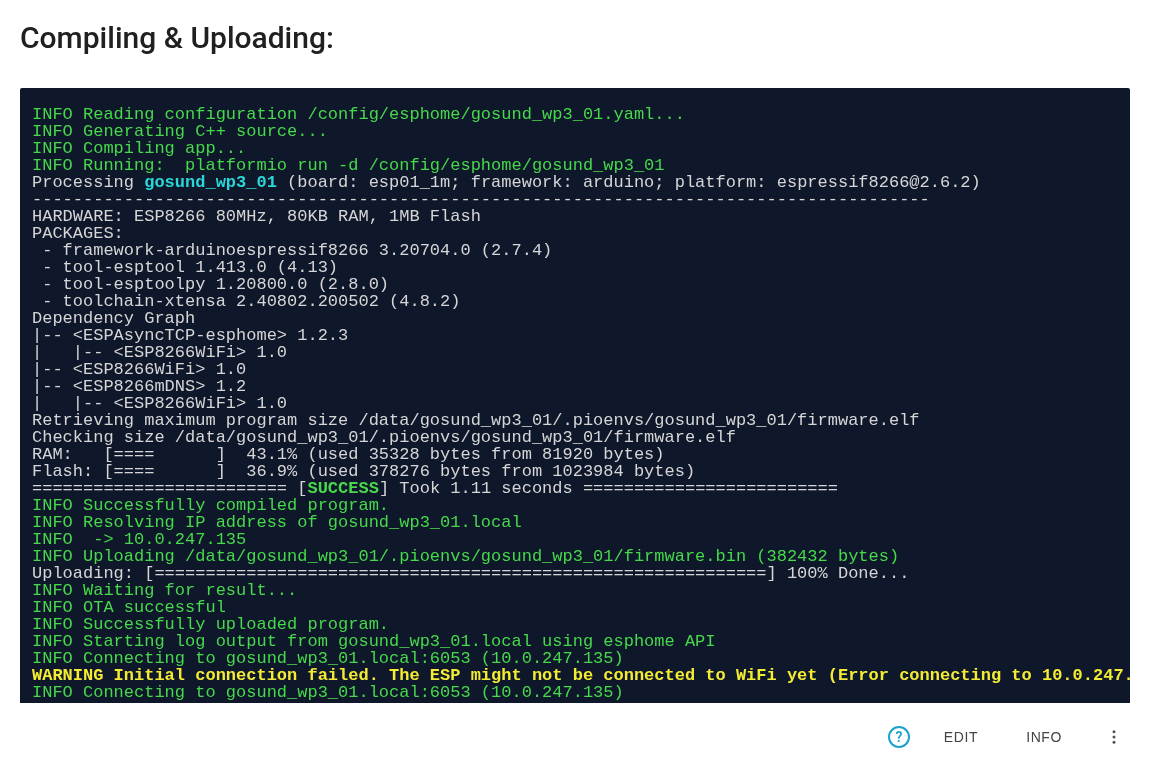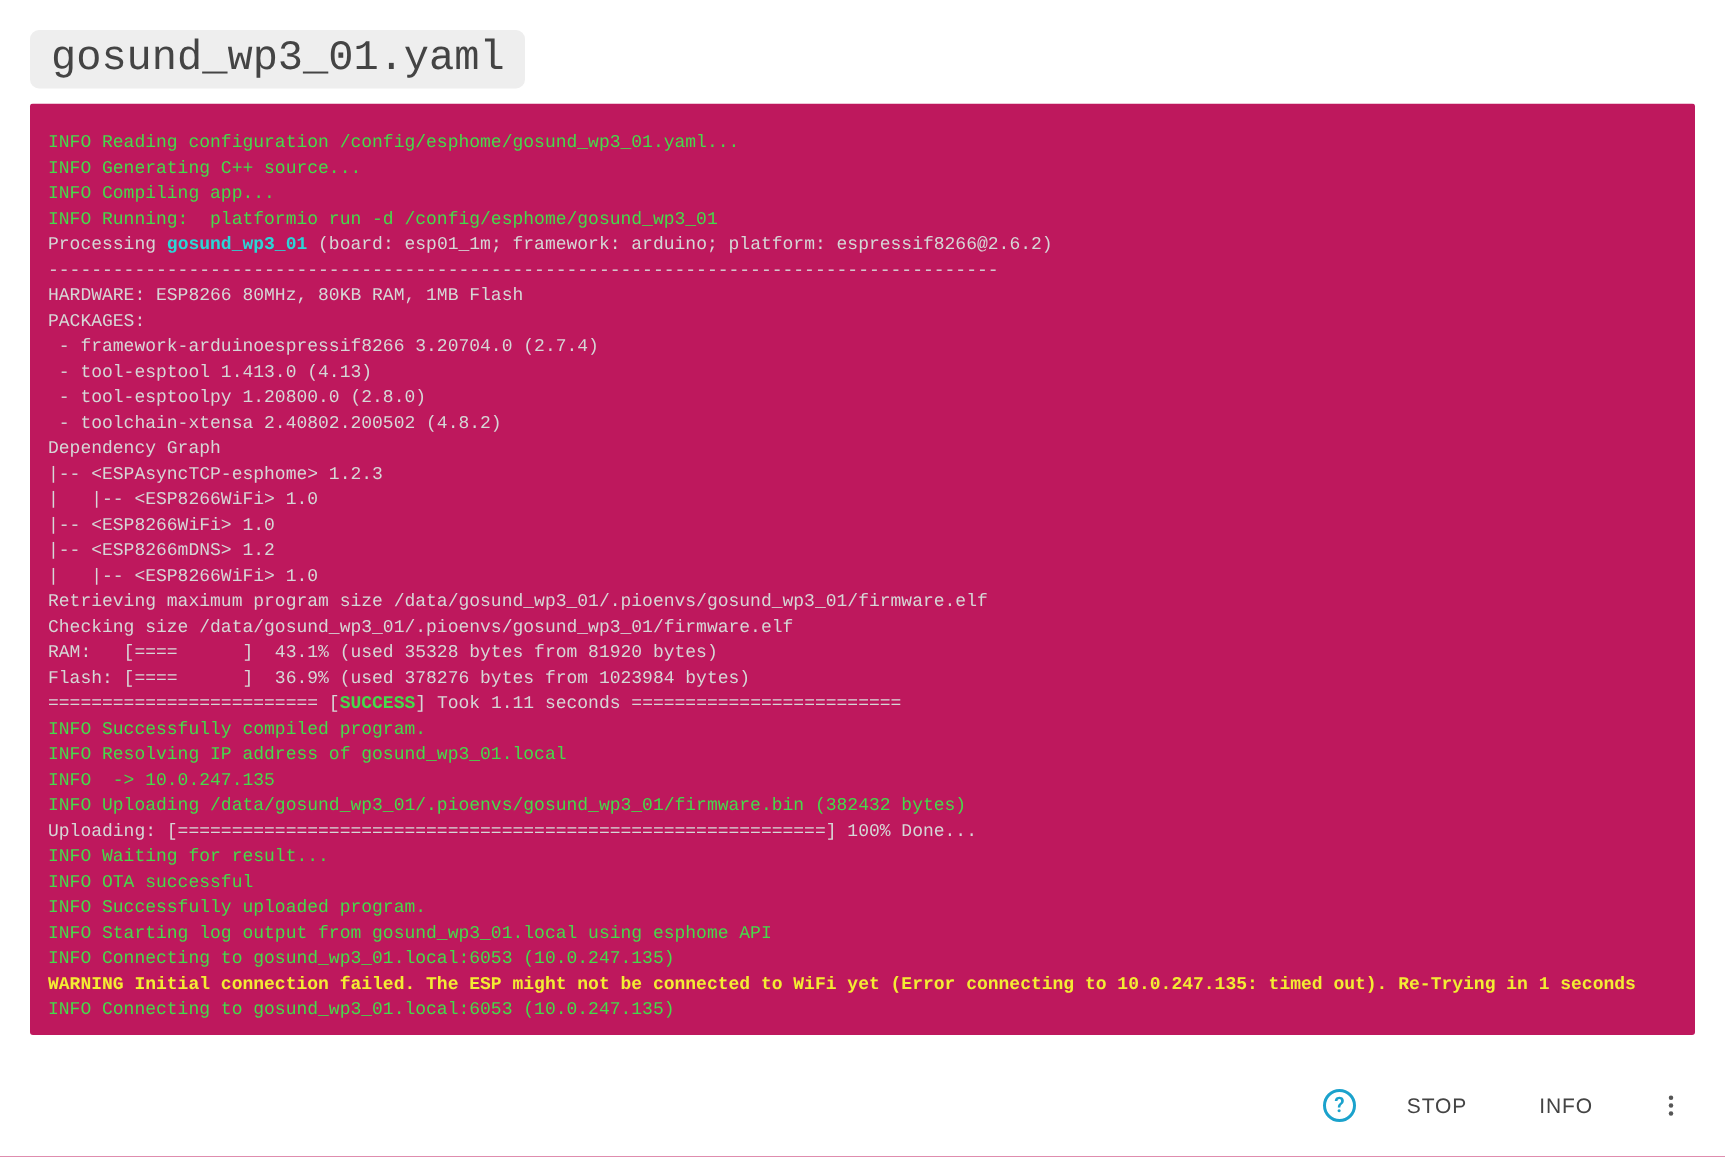--- a/index.html
+++ b/index.html
@@ -32,30 +32,31 @@
       color: #444;
       border-radius: 6px;
       padding: 4px 14px;
     }
     .terminal-wrap {
       flex: 1;
       padding: 0 20px 0 20px;
       overflow: hidden;
     }
     .terminal {
-      background: #be185d;
+      background: #0f172a;
       color: #d6d6d6;
       font-family: "SFMono-Regular", Consolas, "Liberation Mono", Menlo, monospace;
-      font-size: 12px;
+      font-size: 17px;
       line-height: 17px;
       padding: 18px 12px 12px 12px;
       height: 621px;
       overflow: hidden;
       white-space: pre;
       border-radius: 2px;
+      margin-top: 23px;
     }
     .green { color: #46d94b; }
     .greenb { color: #46d94b; font-weight: bold; }
     .cyan { color: #2bd6d6; font-weight: bold; font-family: Liberation Mono, monospace; }
     .yellow { color: #f3ec33; font-weight: bold; }
     .footer {
       height: 68px;
       display: flex;
       align-items: center;
       justify-content: flex-end;
@@ -95,33 +96,33 @@
       cursor: pointer;
       color: #555;
     }
     .kebab svg { width: 18px; height: 18px; }
   </style>
 </head>
 <body>
 
 <div class="header">
   <div class="title-row">
-    <span class="filename-pill">gosund_wp3_01.yaml</span>
+    <span class="title-text">Compiling &amp; Uploading: </span>
   </div>
 </div>
 
 <div class="terminal-wrap">
   <div class="terminal" id="terminal"><div><span class="green">INFO Reading configuration /config/esphome/gosund_wp3_01.yaml...</span></div><div><span class="green">INFO Generating C++ source...</span></div><div><span class="green">INFO Compiling app...</span></div><div><span class="green">INFO Running:  platformio run -d /config/esphome/gosund_wp3_01</span></div><div><span>Processing </span><span class="cyan">gosund_wp3_01</span><span> (board: esp01_1m; framework: arduino; platform: espressif8266@2.6.2)</span></div><div><span>----------------------------------------------------------------------------------------</span></div><div><span>HARDWARE: ESP8266 80MHz, 80KB RAM, 1MB Flash</span></div><div><span>PACKAGES: </span></div><div><span> - framework-arduinoespressif8266 3.20704.0 (2.7.4) </span></div><div><span> - tool-esptool 1.413.0 (4.13) </span></div><div><span> - tool-esptoolpy 1.20800.0 (2.8.0) </span></div><div><span> - toolchain-xtensa 2.40802.200502 (4.8.2)</span></div><div><span>Dependency Graph</span></div><div><span>|-- &lt;ESPAsyncTCP-esphome&gt; 1.2.3</span></div><div><span>|   |-- &lt;ESP8266WiFi&gt; 1.0</span></div><div><span>|-- &lt;ESP8266WiFi&gt; 1.0</span></div><div><span>|-- &lt;ESP8266mDNS&gt; 1.2</span></div><div><span>|   |-- &lt;ESP8266WiFi&gt; 1.0</span></div><div><span>Retrieving maximum program size /data/gosund_wp3_01/.pioenvs/gosund_wp3_01/firmware.elf</span></div><div><span>Checking size /data/gosund_wp3_01/.pioenvs/gosund_wp3_01/firmware.elf</span></div><div><span>RAM:   [====      ]  43.1% (used 35328 bytes from 81920 bytes)</span></div><div><span>Flash: [====      ]  36.9% (used 378276 bytes from 1023984 bytes)</span></div><div><span>========================= [</span><span class="greenb">SUCCESS</span><span>] Took 1.11 seconds =========================</span></div><div><span class="green">INFO Successfully compiled program.</span></div><div><span class="green">INFO Resolving IP address of gosund_wp3_01.local</span></div><div><span class="green">INFO  -&gt; 10.0.247.135</span></div><div><span class="green">INFO Uploading /data/gosund_wp3_01/.pioenvs/gosund_wp3_01/firmware.bin (382432 bytes)</span></div><div><span>Uploading: [============================================================] 100% Done...</span></div><div><span></span></div><div><span class="green">INFO Waiting for result...</span></div><div><span class="green">INFO OTA successful</span></div><div><span class="green">INFO Successfully uploaded program.</span></div><div><span class="green">INFO Starting log output from gosund_wp3_01.local using esphome API</span></div><div><span class="green">INFO Connecting to gosund_wp3_01.local:6053 (10.0.247.135)</span></div><div><span class="yellow">WARNING Initial connection failed. The ESP might not be connected to WiFi yet (Error connecting to 10.0.247.135: timed out). Re-Trying in 1 seconds</span></div><div><span class="green">INFO Connecting to gosund_wp3_01.local:6053 (10.0.247.135)</span></div></div>
 </div>
 
 <div class="footer">
   <div class="help-icon">
     <span>?</span>
   </div>
-  <button class="btn">STOP</button>
+  <button class="btn">EDIT</button>
   <button class="btn">INFO</button>
   <div class="kebab">
     <svg viewBox="0 0 24 24">
       <circle cx="12" cy="5" r="2" fill="currentColor"></circle>
       <circle cx="12" cy="12" r="2" fill="currentColor"></circle>
       <circle cx="12" cy="19" r="2" fill="currentColor"></circle>
     </svg>
   </div>
 </div>
 

